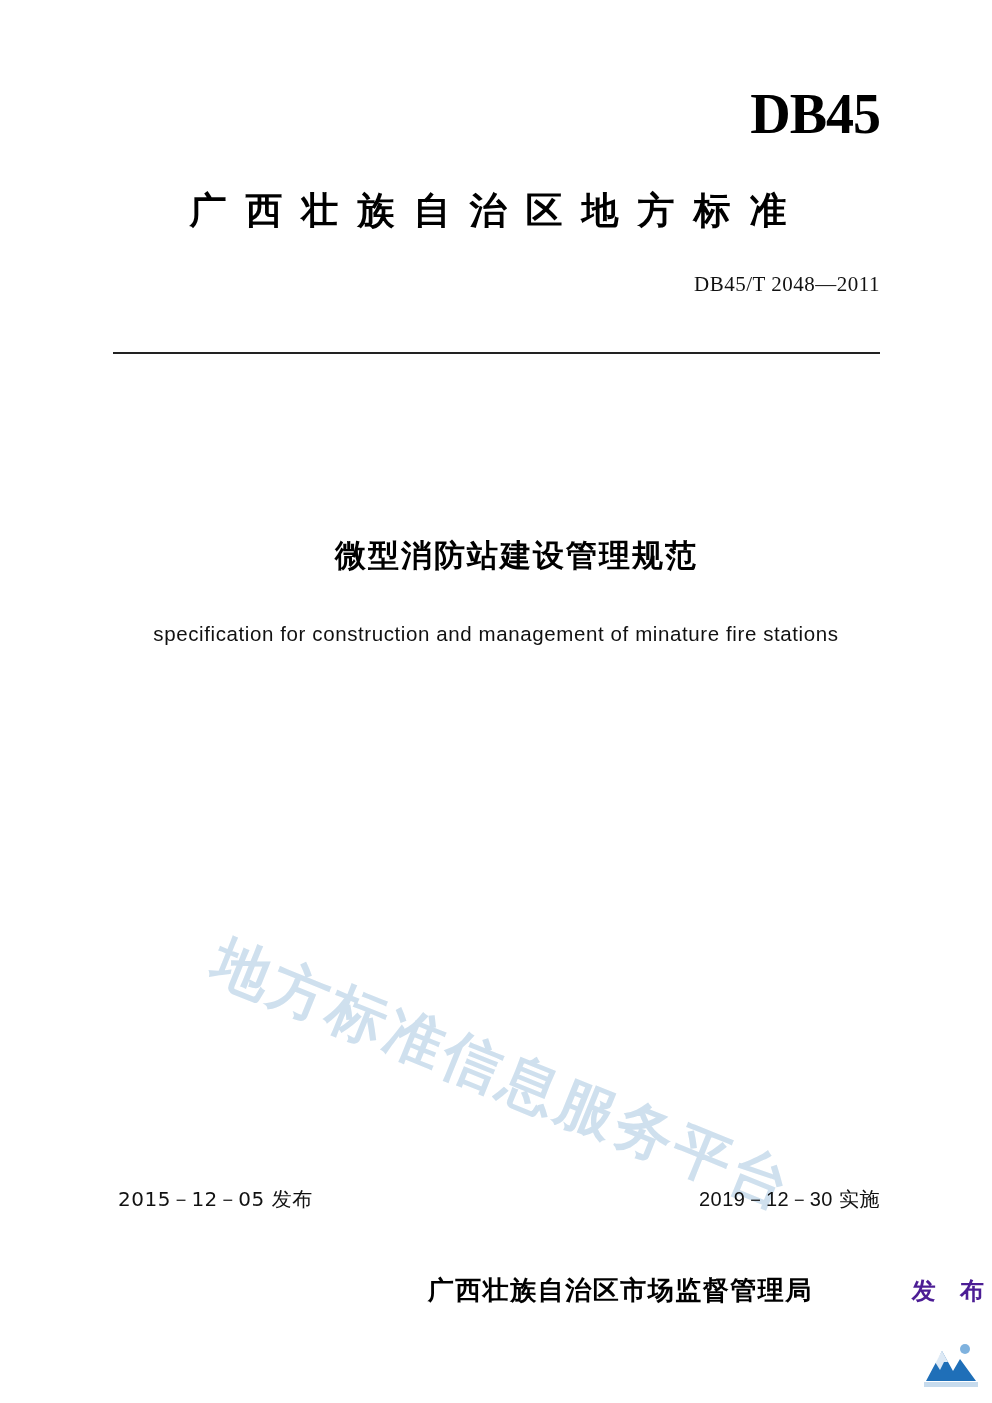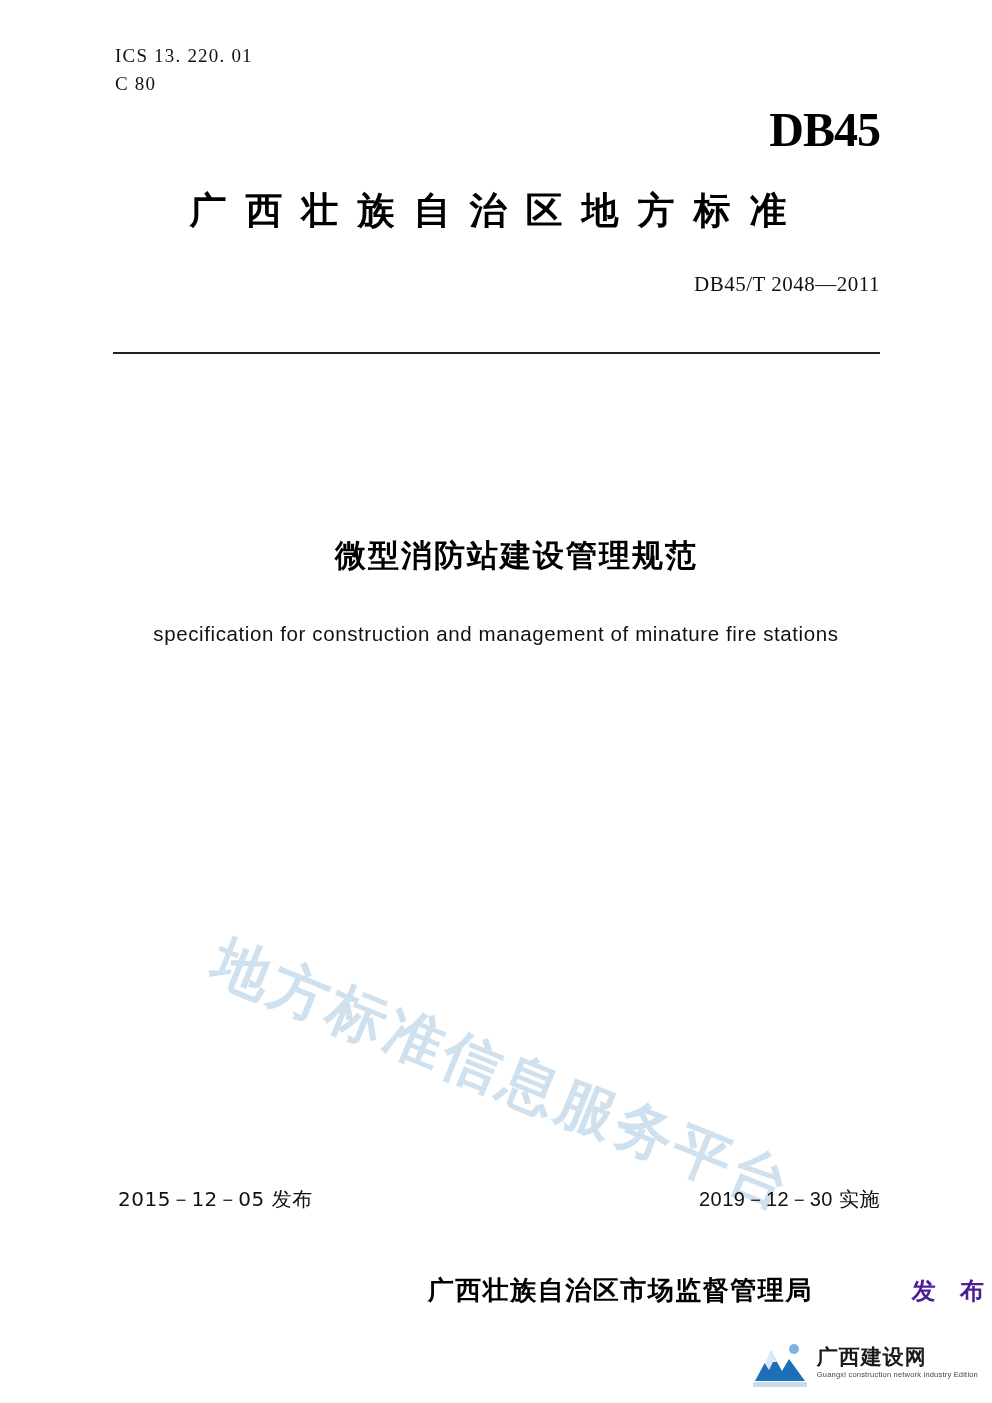--- a/index.html
+++ b/index.html
@@ -36,25 +36,24 @@
     color: #111;
   }
   .ics-line { white-space: pre; }
 
   .db-logo {
     position: absolute;
     right: 112px;
     top: 86px;
     font-family: "Liberation Serif", serif;
     font-weight: bold;
-    font-size: 48px;
+    font-size: 56px;
     letter-spacing: -1px;
     color: #000;
     line-height: 1;
-    margin-top: 20px;
   }
 
   .std-title-cn {
     position: absolute;
     left: 0;
     right: 0;
     top: 186px;
     text-align: center;
     font-family: "DejaVu Sans", sans-serif;
     font-weight: bold;
@@ -217,24 +216,20 @@
     letter-spacing: 0.2px;
     color: #444;
     margin-top: 2px;
   }
 </style>
 </head>
 <body>
 
 <div class="page">
 
-  <div class="ics-block">
-    <div class="ics-line">ICS 13. 220. 01</div>
-    <div class="ics-line">C 80</div>
-  </div>
 
   <div class="db-logo">DB45</div>
 
   <div class="std-title-cn">广西壮族自治区地方标准</div>
 
   <div class="std-number">DB45/T 2048—2011</div>
 
   <div class="rule"></div>
 
   <div class="doc-title-cn">微型消防站建设管理规范</div>
@@ -254,19 +249,15 @@
 
   <div class="footer-logo">
     <div class="footer-mark">
       <svg width="54" height="50" viewBox="0 0 54 50" xmlns="http://www.w3.org/2000/svg">
         <path d="M2 44 L18 14 L29 34 L36 22 L52 44 Z" fill="#1f6fb8"></path>
         <path d="M18 14 L24 25 L20 25 L16 33 L11 25 Z" fill="#ffffff" opacity="0.85"></path>
         <circle cx="41" cy="12" r="5" fill="#7fb2de"></circle>
         <rect x="0" y="45" width="54" height="5" fill="#1f6fb8" opacity="0.25"></rect>
       </svg>
     </div>
-    <div class="footer-text">
-      <div class="footer-cn">广西建设网</div>
-      <div class="footer-en">Guangxi construction network industry Edition</div>
-    </div>
   </div>
 
 </div>
 
 </body></html>

